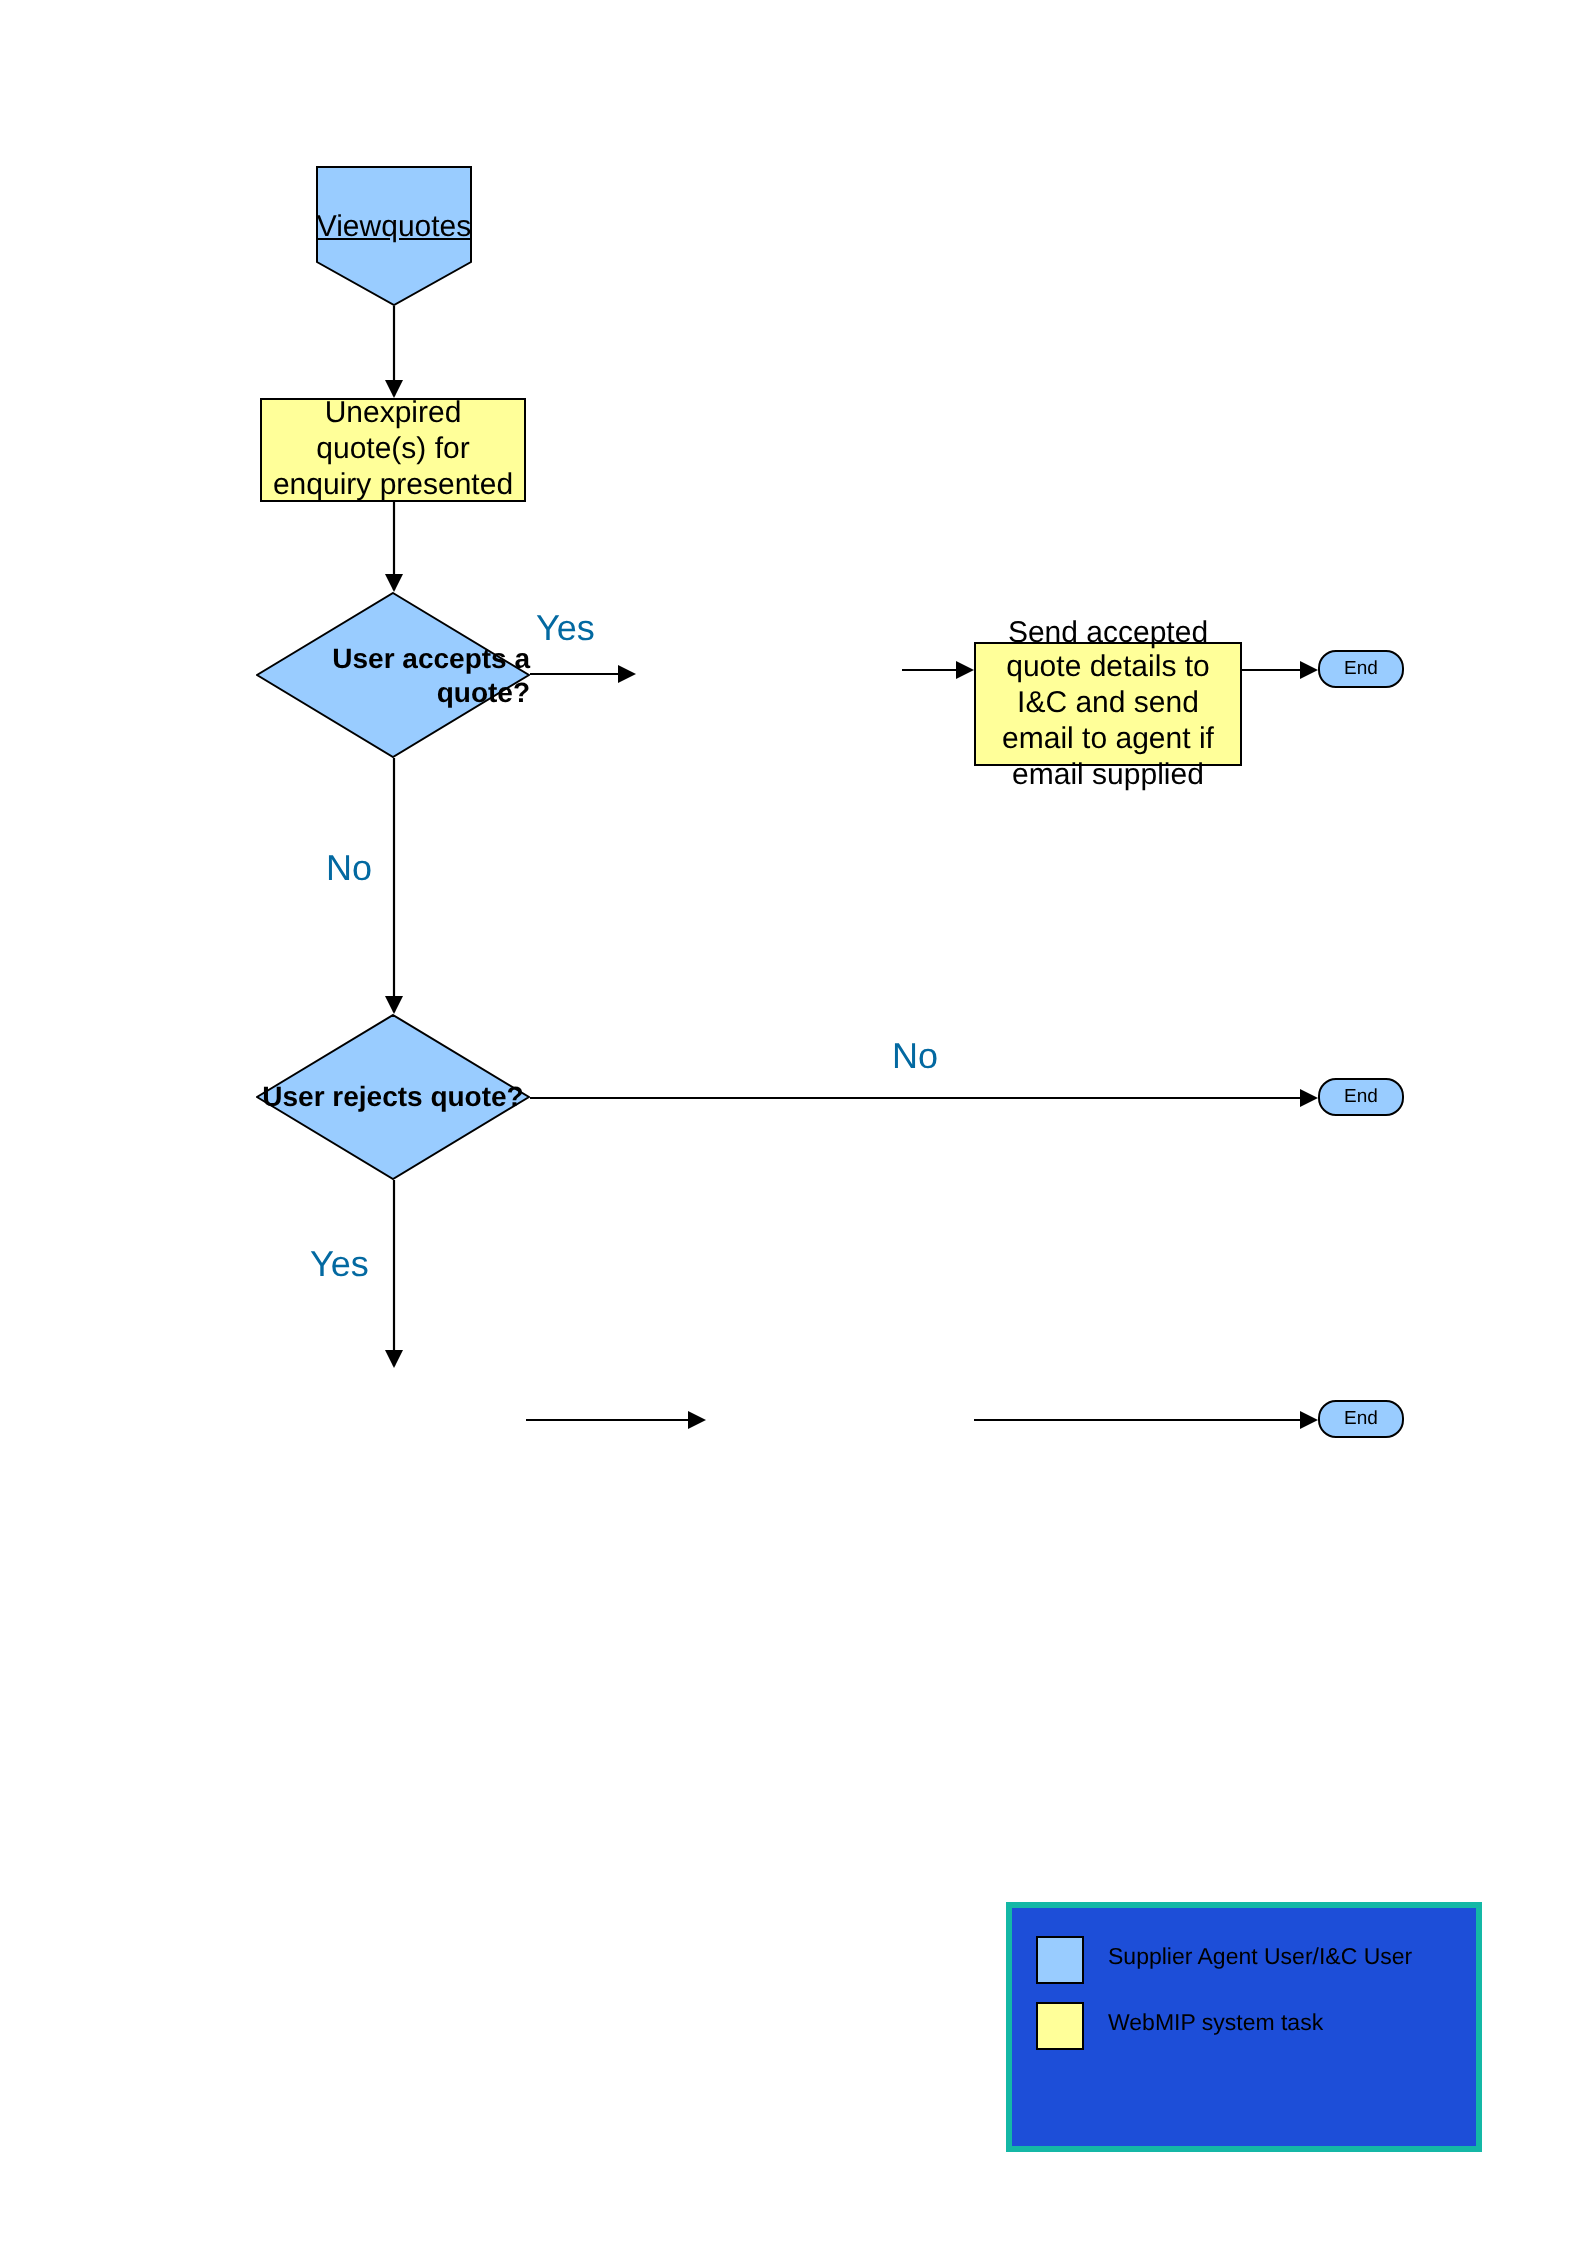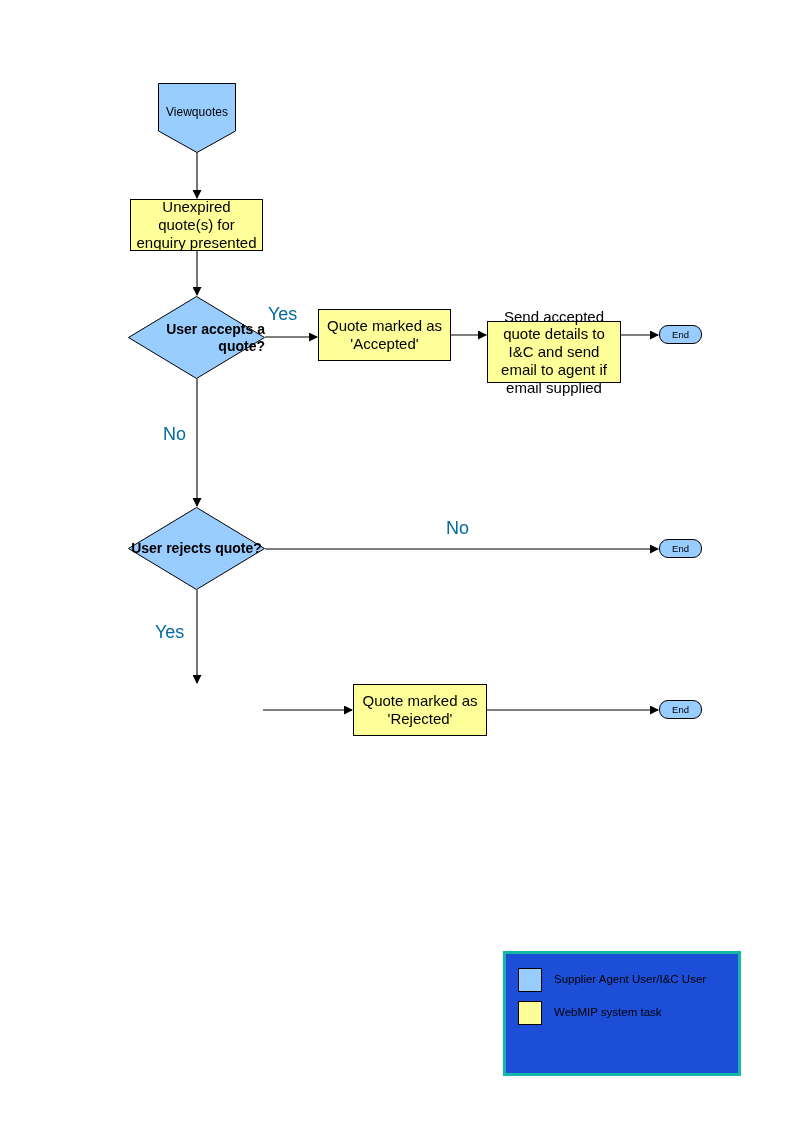--- a/index.html
+++ b/index.html
@@ -75,23 +75,24 @@
     position: absolute;
     top: 0;
     left: 0;
     width: 100%;
     height: 100%;
     display: flex;
     align-items: flex-start;
     justify-content: center;
     padding-top: 22px;
     box-sizing: border-box;
-    font-size: 12px;
+    font-size: 15px;
     color: #000;
     pointer-events: none;
+    text-decoration: underline;
   }
   
   .terminator {
     background: #99ccff;
     border: 1px solid #000000;
     border-radius: 9px;
     font-size: 9.5px;
   }
   
   .edge-label {
@@ -182,23 +183,20 @@
     <span>Unexpired quote(s) for enquiry presented</span>
   </div>
 
   <div class="decision-wrap" id="node-accepts" style="left:128px; top:296px; width:137px; height:83px;">
     <svg width="137" height="83" viewBox="0 0 137 83" xmlns="http://www.w3.org/2000/svg">
       <polygon points="68.5,0.5 136.5,41.5 68.5,82.5 0.5,41.5" fill="#99ccff" stroke="#000000" stroke-width="1"></polygon>
     </svg>
     <div class="decision-label">User accepts a quote?</div>
   </div>
 
-  <div class="node task" id="node-marked-accepted" style="left:318px; top:309px; width:133px; height:52px;">
-    <span>Quote  marked as 'Accepted'</span>
-  </div>
 
   <div class="node task" id="node-send-details" style="left:487px; top:321px; width:134px; height:62px;">
     <span>Send accepted quote details to I&amp;C and send email to agent if email supplied</span>
   </div>
 
   <div class="node terminator" id="node-end-1" style="left:659px; top:325px; width:43px; height:19px;">
     <span>End</span>
   </div>
 
   <div class="decision-wrap" id="node-rejects" style="left:128px; top:507px; width:137px; height:83px;">
@@ -206,23 +204,20 @@
       <polygon points="68.5,0.5 136.5,41.5 68.5,82.5 0.5,41.5" fill="#99ccff" stroke="#000000" stroke-width="1"></polygon>
     </svg>
     <div class="decision-label">User rejects quote?</div>
   </div>
 
   <div class="node terminator" id="node-end-2" style="left:659px; top:539px; width:43px; height:19px;">
     <span>End</span>
   </div>
 
 
-  <div class="node task" id="node-marked-rejected" style="left:353px; top:684px; width:134px; height:52px;">
-    <span>Quote  marked as 'Rejected'</span>
-  </div>
 
   <div class="node terminator" id="node-end-3" style="left:659px; top:700px; width:43px; height:19px;">
     <span>End</span>
   </div>
 
   <div class="edge-label" style="left:268px; top:305px;">Yes</div>
   <div class="edge-label" style="left:163px; top:425px;">No</div>
   <div class="edge-label" style="left:446px; top:519px;">No</div>
   <div class="edge-label" style="left:155px; top:623px;">Yes</div>
 

